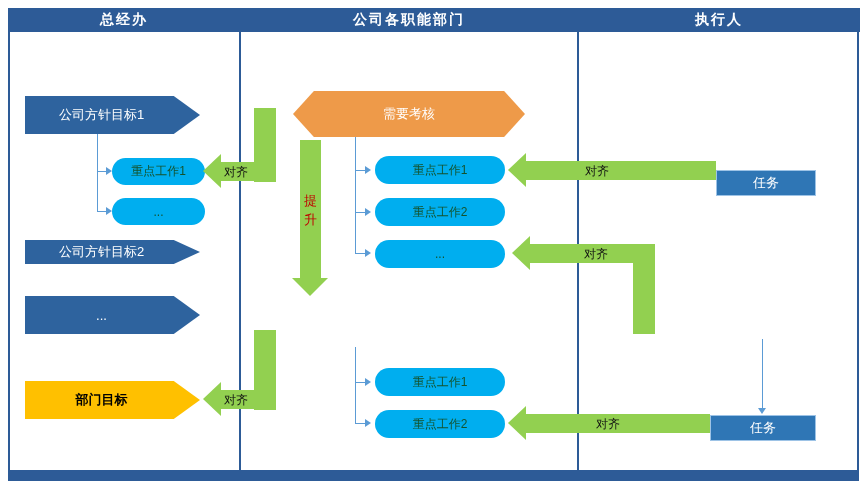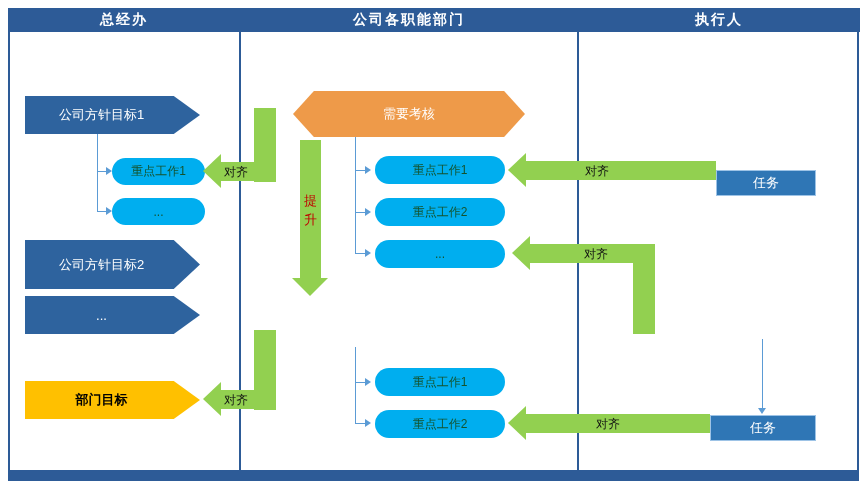--- a/index.html
+++ b/index.html
@@ -64,21 +64,21 @@
 
   <div class="conn" style="left:97px;top:134px;width:1px;height:78px"></div>
   <div class="conn" style="left:97px;top:171px;width:9px;height:1px"></div>
   <div class="ch-right" style="left:106px;top:167px"></div>
   <div class="conn" style="left:97px;top:211px;width:9px;height:1px"></div>
   <div class="ch-right" style="left:106px;top:207px"></div>
 
   <div class="pent" style="left:25px;top:96px;width:175px;height:38px">公司方针目标1</div>
   <div class="pill" style="left:112px;top:158px;width:93px;height:27px">重点工作1</div>
   <div class="pill" style="left:112px;top:198px;width:93px;height:27px">...</div>
-  <div class="pent" style="left:25px;top:240px;width:175px;height:49px">公司方针目标2</div>
+  <div class="pent" style="left:25px;top:240px;width:175px;height:24px">公司方针目标2</div>
   <div class="pent" style="left:25px;top:296px;width:175px;height:38px">...</div>
   <div class="pent pent-yellow" style="left:25px;top:381px;width:175px;height:38px">部门目标</div>
 
   <div class="conn" style="left:355px;top:137px;width:1px;height:117px"></div>
   <div class="conn" style="left:355px;top:170px;width:10px;height:1px"></div>
   <div class="ch-right" style="left:365px;top:166px"></div>
   <div class="conn" style="left:355px;top:212px;width:10px;height:1px"></div>
   <div class="ch-right" style="left:365px;top:208px"></div>
   <div class="conn" style="left:355px;top:253px;width:10px;height:1px"></div>
   <div class="ch-right" style="left:365px;top:249px"></div>

